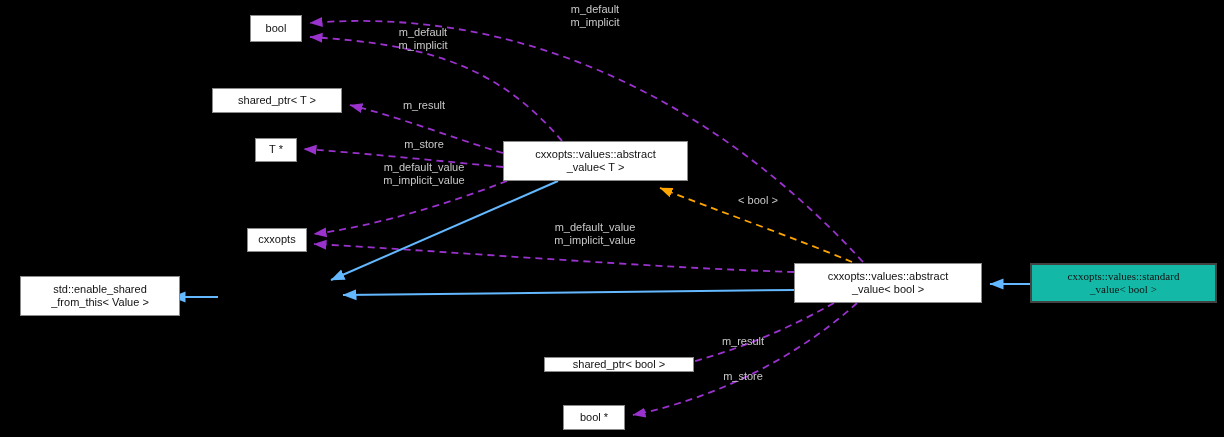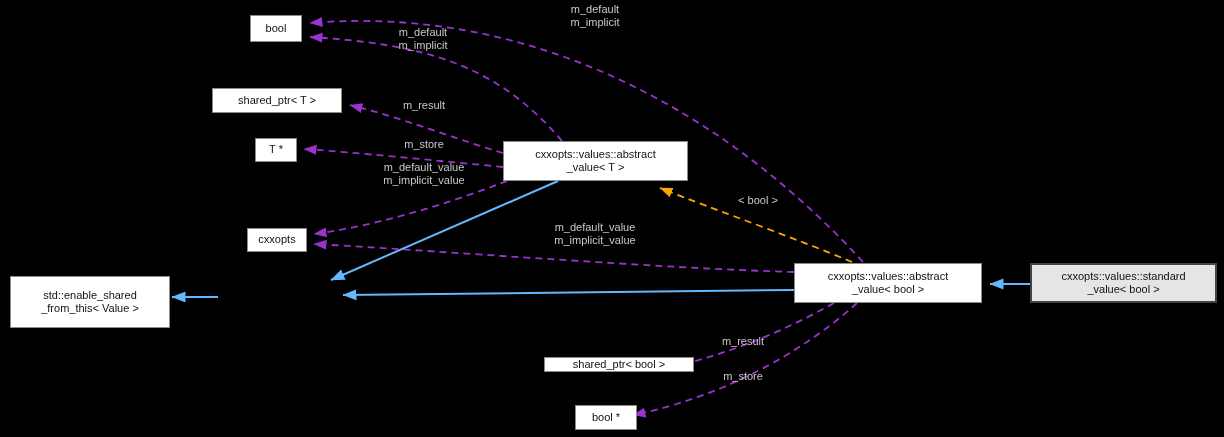--- a/index.html
+++ b/index.html
@@ -22,23 +22,24 @@
     flex-direction:column;
     align-items:center;
     justify-content:center;
     text-align:center;
     box-sizing:border-box;
     white-space:nowrap;
     cursor:pointer;
   }
   .node span{display:block;}
   .node.current{
-    background:#e5e5e5;
+    background:#14b8a6;
     border:2px solid #434343;
     cursor:default;
+    font-family:Liberation Serif, serif;
   }
   .edge-label{
     position:absolute;
     color:#c9c9c9;
     font-size:11px;
     line-height:1.18;
     text-align:center;
     transform:translateX(-50%);
     white-space:nowrap;
   }
@@ -93,41 +94,41 @@
 
   <div class="node" style="left:503px;top:141px;width:185px;height:40px;">
     <span>cxxopts::values::abstract</span>
     <span>_value&lt; T &gt;</span>
   </div>
 
   <div class="node" style="left:247px;top:228px;width:60px;height:24px;">
     <span>cxxopts</span>
   </div>
 
-  <div class="node" style="left:10px;top:276px;width:160px;height:52px;">
+  <div class="node" style="left:20px;top:276px;width:160px;height:40px;">
     <span>std::enable_shared</span>
     <span>_from_this&lt; Value &gt;</span>
   </div>
 
 
   <div class="node" style="left:794px;top:263px;width:188px;height:40px;">
     <span>cxxopts::values::abstract</span>
     <span>_value&lt; bool &gt;</span>
   </div>
 
   <div class="node current" style="left:1030px;top:263px;width:187px;height:40px;">
     <span>cxxopts::values::standard</span>
     <span>_value&lt; bool &gt;</span>
   </div>
 
   <div class="node" style="left:544px;top:357px;width:150px;height:15px;">
     <span>shared_ptr&lt; bool &gt;</span>
   </div>
 
-  <div class="node" style="left:575px;top:405px;width:62px;height:25px;">
+  <div class="node" style="left:563px;top:405px;width:62px;height:25px;">
     <span>bool *</span>
   </div>
 
   <div class="edge-label" style="left:595px;top:3px;">
     <span>m_default</span>
     <span>m_implicit</span>
   </div>
 
   <div class="edge-label" style="left:423px;top:26px;">
     <span>m_default</span>

